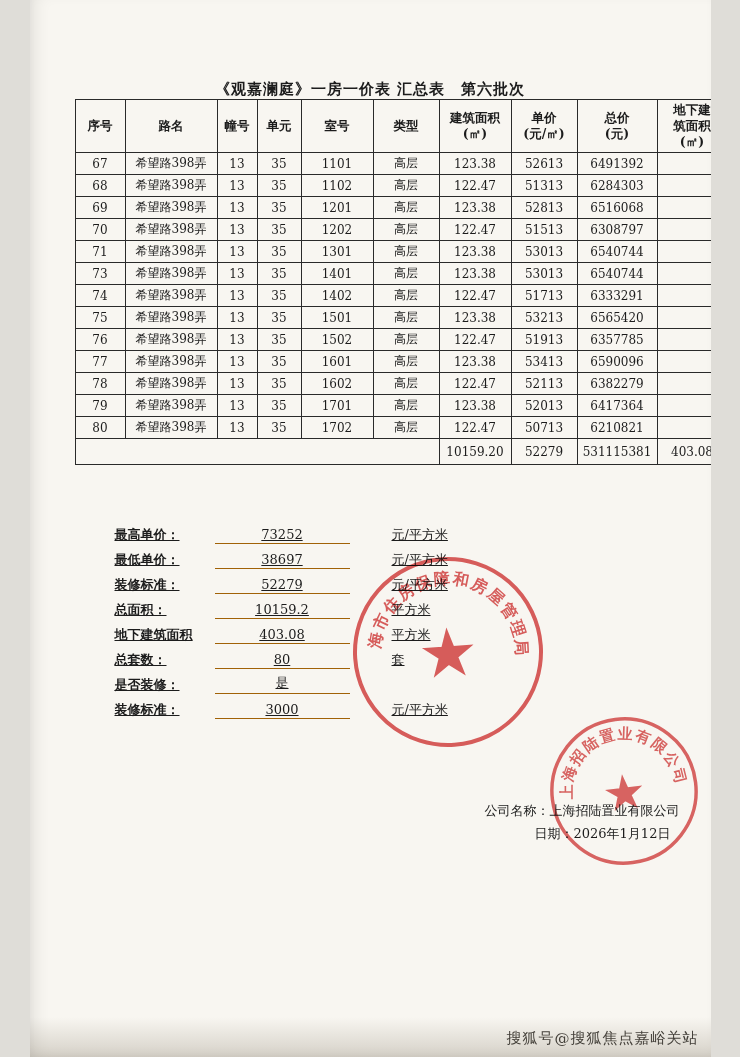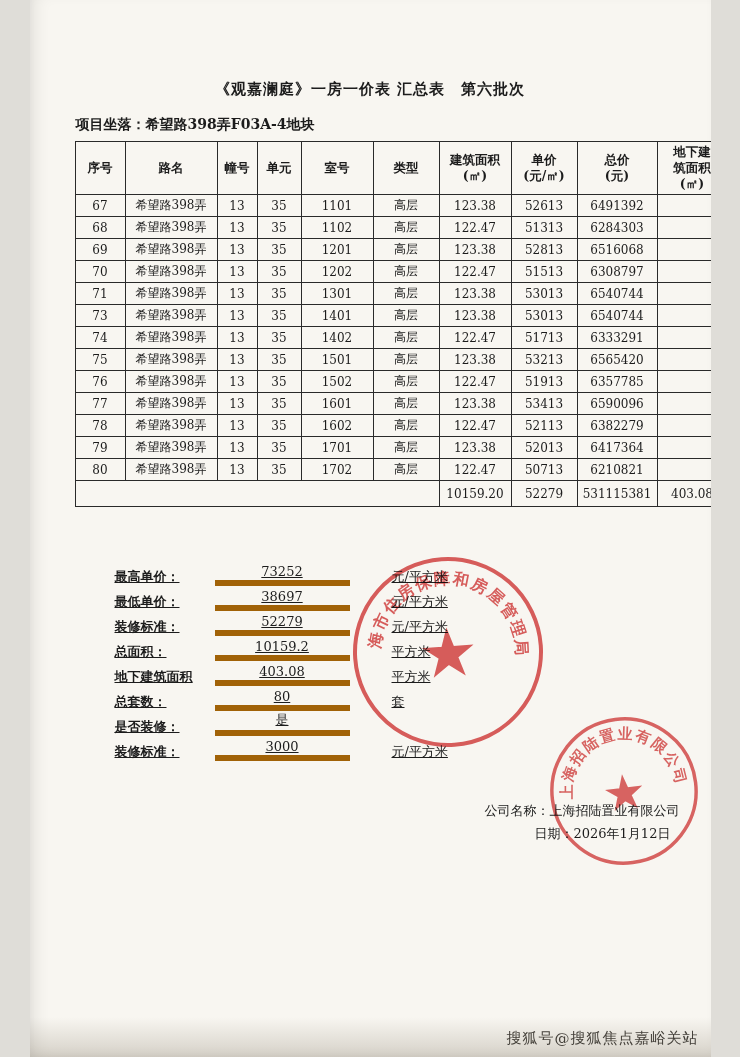--- a/index.html
+++ b/index.html
@@ -54,21 +54,21 @@
     display:flex;
     align-items:flex-end;
     height:25px;
     font-size:13px;
     text-decoration:underline;
   }
   .s-label { width:100px; font-weight:bold; }
   .s-value {
     width:135px;
     text-align:center;
-    border-bottom:6px solid #a16207;
+    border-bottom:1px solid #a16207;
     padding-bottom:1px;
   }
   .s-unit { margin-left:42px; }
   .company {
     position:absolute;
     left:455px; top:800px;
     font-size:13px;
     line-height:1.75;
   }
   .company .date-line { margin-left:50px; }
@@ -94,21 +94,20 @@
     color:#44403a;
     letter-spacing:1px;
   }
 </style>
 </head>
 <body>
 
 <div class="page">
 
   <div class="title">《观嘉澜庭》一房一价表 汇总表　第六批次</div>
-  <div class="location">项目坐落：希望路398弄F03A-4地块</div>
 
   <table class="price">
     <colgroup>
       <col style="width:50px">
         <col style="width:92px">
         <col style="width:40px">
         <col style="width:44px">
       <col style="width:72px">
         <col style="width:66px">
         <col style="width:72px">

